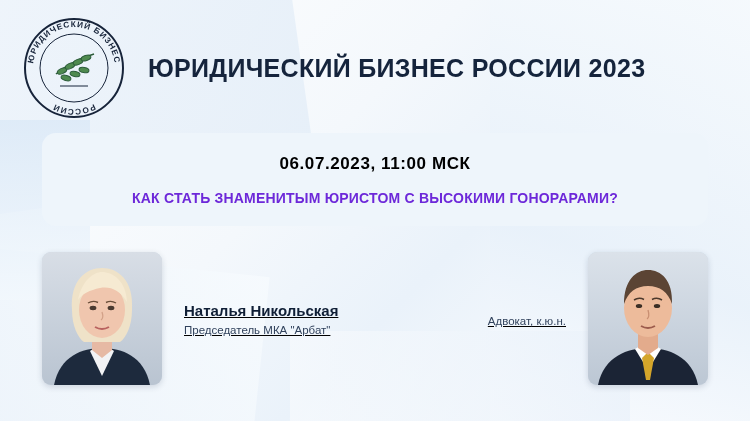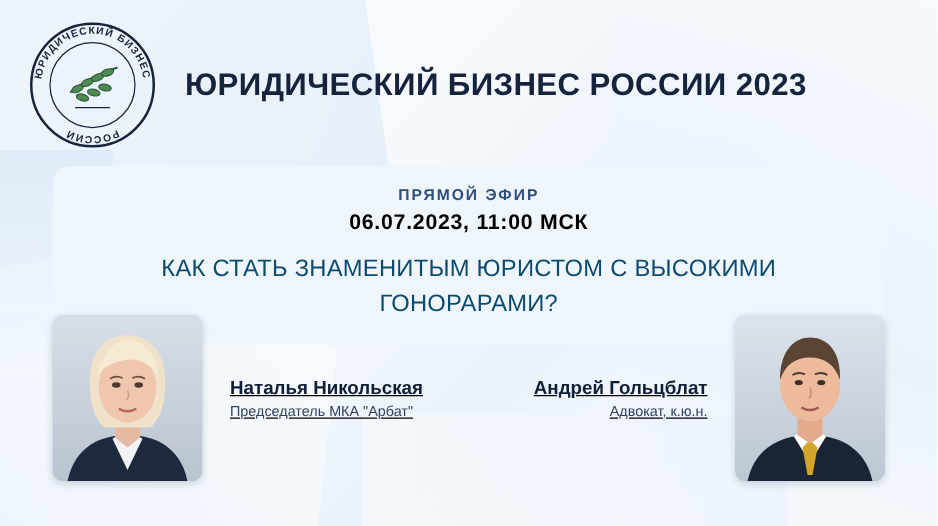--- a/index.html
+++ b/index.html
@@ -105,24 +105,24 @@
   }
   .live-time {
     margin-top: 5px;
     font-size: 17px;
     font-weight: bold;
     letter-spacing: .6px;
     color: #000000;
   }
   .topic {
     margin-top: 14px;
-    font-size: 19px;
-    font-weight: normal;
+    font-size: 14px;
+    font-weight: bold;
     letter-spacing: .2px;
-    color: #0c4a6e;
+    color: #6d28d9;
     line-height: 1.45;
     text-transform: uppercase;
   }
 
   
   .speakers {
     position: absolute;
     top: 252px;
     left: 42px;
     right: 42px;
@@ -204,21 +204,20 @@
         <text font-family="Liberation Sans, sans-serif" font-size="8.2" font-weight="bold" fill="#17243a" letter-spacing="1">
           <textPath href="#circBot" startOffset="50%" text-anchor="middle">РОССИИ</textPath>
         </text>
       </svg>
     </div>
 
     <div class="event-title">ЮРИДИЧЕСКИЙ БИЗНЕС РОССИИ 2023</div>
   </div>
 
   <div class="card">
-    <div class="live-label">ПРЯМОЙ ЭФИР</div>
     <div class="live-time">06.07.2023, 11:00 МСК</div>
     <div class="topic">
       <div>КАК СТАТЬ ЗНАМЕНИТЫМ ЮРИСТОМ С ВЫСОКИМИ ГОНОРАРАМИ?</div>
     </div>
   </div>
 
   <div class="speakers">
 
     <div class="speaker left">
       <div class="photo">
@@ -252,21 +251,20 @@
         </svg>
       </div>
       <div class="speaker-text">
         <div class="speaker-name">Наталья Никольская</div>
         <div class="speaker-role">Председатель МКА "Арбат"</div>
       </div>
     </div>
 
     <div class="speaker right">
       <div class="speaker-text">
-        <div class="speaker-name">Андрей Гольцблат</div>
         <div class="speaker-role">Адвокат, к.ю.н.</div>
       </div>
       <div class="photo">
         <svg width="120" height="133" viewBox="0 0 120 133" xmlns="http://www.w3.org/2000/svg">
           <defs>
             <linearGradient id="bg2" x1="0" y1="0" x2="0" y2="1">
               <stop offset="0%" stop-color="#dbe2ea"></stop>
               <stop offset="100%" stop-color="#bcc7d4"></stop>
             </linearGradient>
           </defs>

